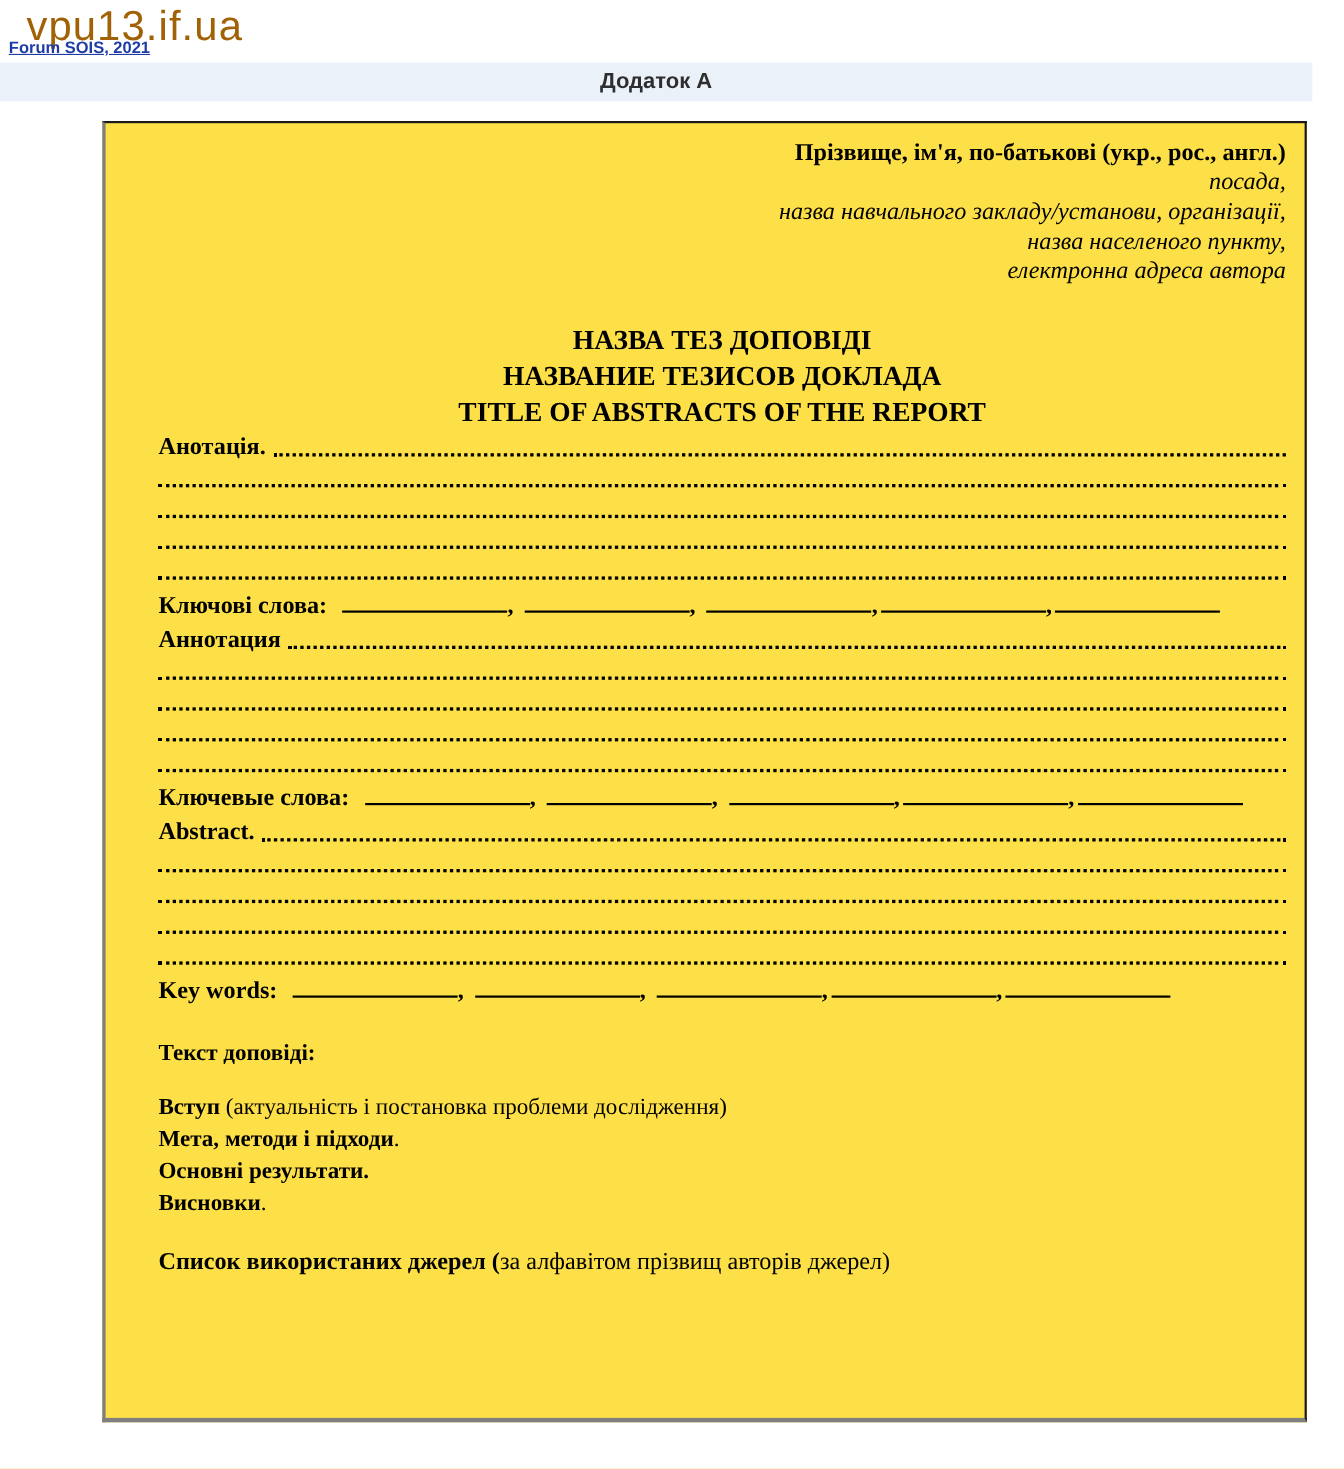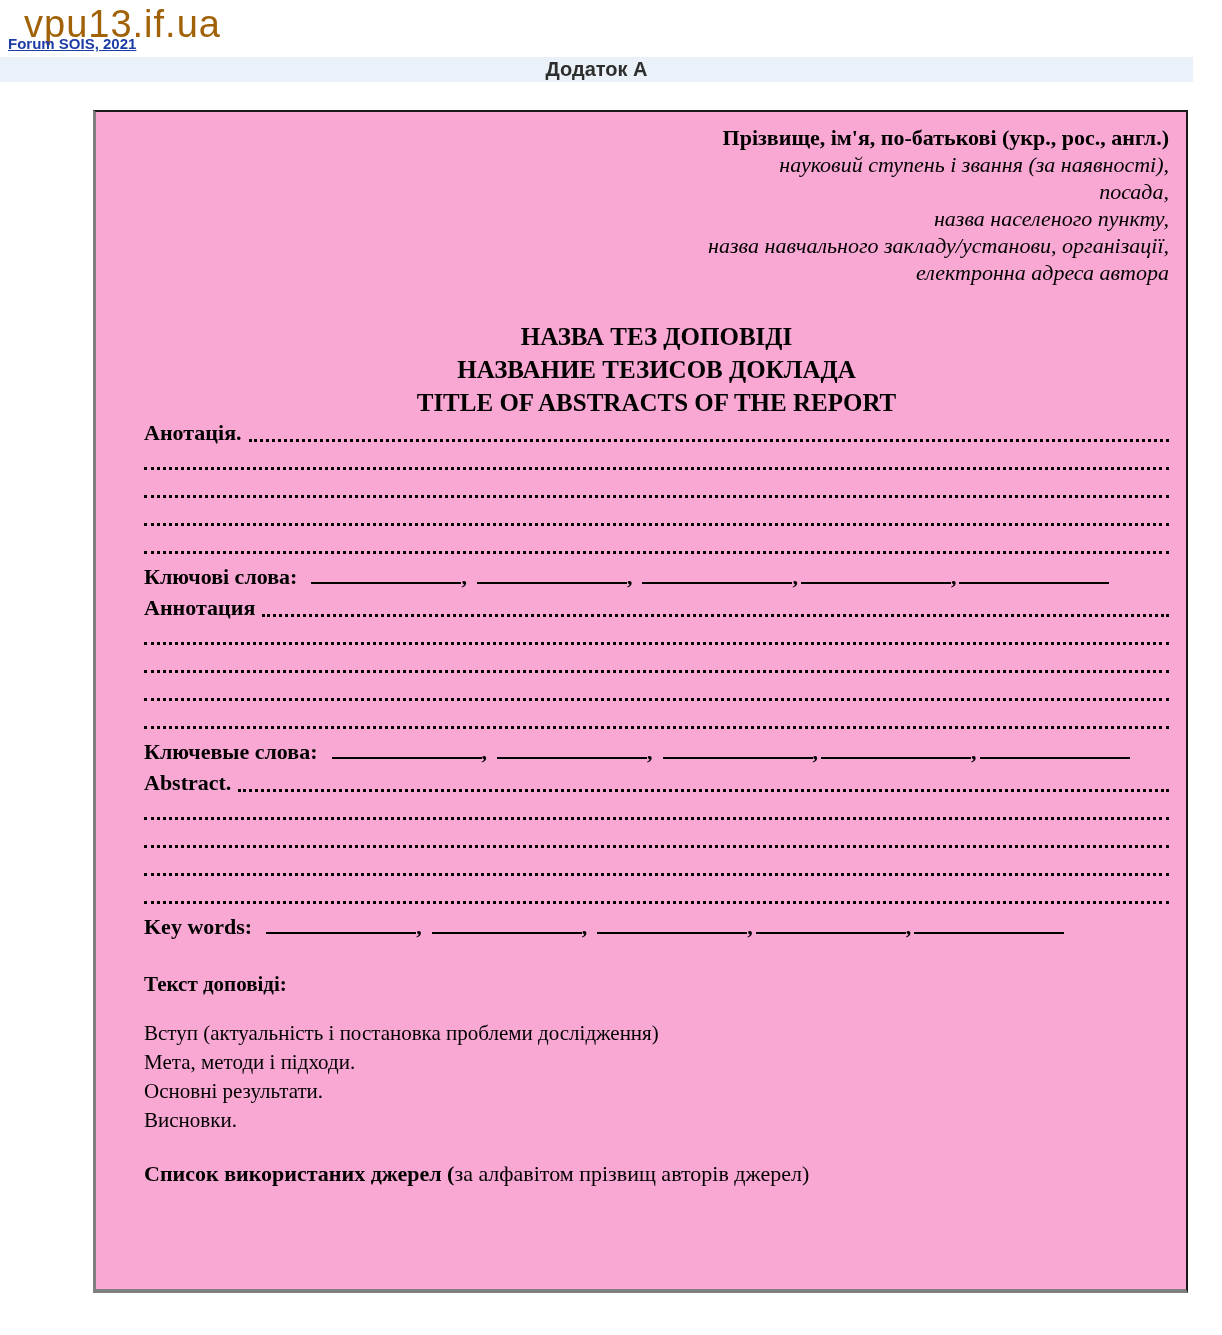--- a/index.html
+++ b/index.html
@@ -21,39 +21,39 @@
   }
   .top-link {
     position: absolute; top: 35px; left: 8px;
     font-family: "Liberation Sans", sans-serif;
     font-size: 15px; font-weight: 700;
     color: #1f3ca6; text-decoration: underline;
     z-index: 2; cursor: pointer; white-space: nowrap;
   }
   .banner {
     position: absolute; top: 57px; left: 0;
-    width: 1193px; height: 25px;
+    width: 1193px; height: 35px;
     background: #eaf1f9;
     display: flex; align-items: center; justify-content: center;
   }
   .banner-title {
     font-family: "Liberation Sans", sans-serif;
     font-size: 20px; font-weight: 700; color: #2e2e2e;
   }
 
   
   .doc {
     position: absolute; top: 110px; left: 93px;
     width: 1095px; height: 1183px;
     border-top: 2px solid #1a1a1a;
     border-right: 2px solid #1a1a1a;
     border-left: 3px solid #7f7f7f;
     border-bottom: 4px solid #7f7f7f;
     padding: 12px 17px 0 48px;
-    background: #f9a8d4;
+    background: #fde047;
   }
 
   .author-block { text-align: right; font-size: 22px; line-height: 27px; }
   .author-name { font-weight: 700; }
   .author-detail { font-style: italic; }
 
   .title-block { margin-top: 34px; text-align: center; }
   .title-line { font-weight: 700; font-size: 25px; line-height: 33px; }
 
   .section { }
@@ -75,42 +75,41 @@
     display: inline-block; width: 150px; height: 3px;
     border-bottom: 2px solid #000;
   }
   .ml14 { margin-left: 14px; }
   .ml10 { margin-left: 10px; }
   .ml3  { margin-left: 3px; }
   .comma { font-weight: 700; }
 
   .report-heading { margin-top: 26px; font-size: 21px; font-weight: 700; line-height: 29px; }
   .report-items { margin-top: 20px; font-size: 21px; line-height: 29px; }
-  .report-line .b { font-weight: 400; }
+  .report-line .b { font-weight: 700; }
   .sources-line { margin-top: 24px; font-size: 22px; line-height: 29px; }
   .sources-line .b { font-weight: 700; }
 </style>
 </head>
 <body>
 
 <div class="watermark">vpu13.if.ua</div>
 <a class="top-link">Forum SOIS, 2021</a>
 
 <div class="banner">
   <span class="banner-title">Додаток А</span>
 </div>
 
 <div class="doc">
 
   <div class="author-block">
     <div class="author-name">Прізвище, ім'я, по-батькові (укр., рос., англ.)</div>
-    <div class="author-detail">науковий ступень і звання (за наявності),</div>
     <div class="author-detail">посада,</div>
+    <div class="author-detail">назва навчального закладу/установи, організації,</div>
     <div class="author-detail">назва населеного пункту,</div>
-    <div class="author-detail">назва навчального закладу/установи, організації,</div>
     <div class="author-detail">електронна адреса автора</div>
   </div>
 
   <div class="title-block">
     <div class="title-line">НАЗВА ТЕЗ ДОПОВІДІ</div>
     <div class="title-line">НАЗВАНИЕ ТЕЗИСОВ ДОКЛАДА</div>
     <div class="title-line">TITLE OF ABSTRACTS OF THE REPORT</div>
   </div>
 
   <div class="section">

